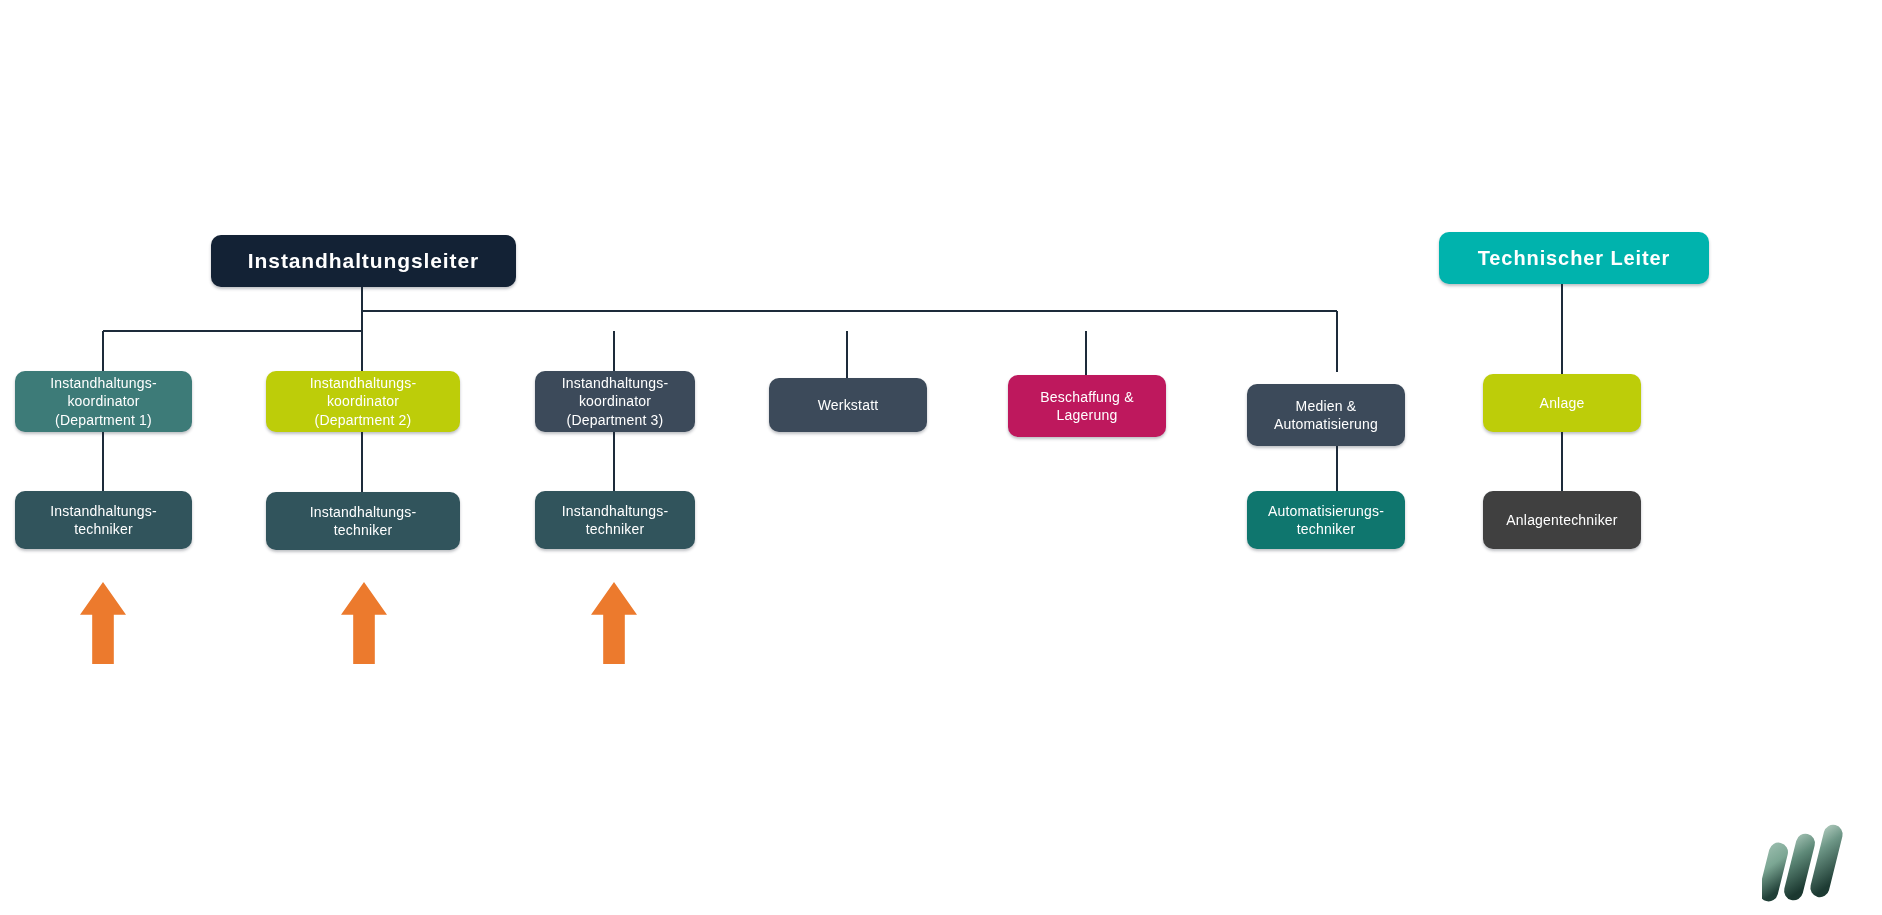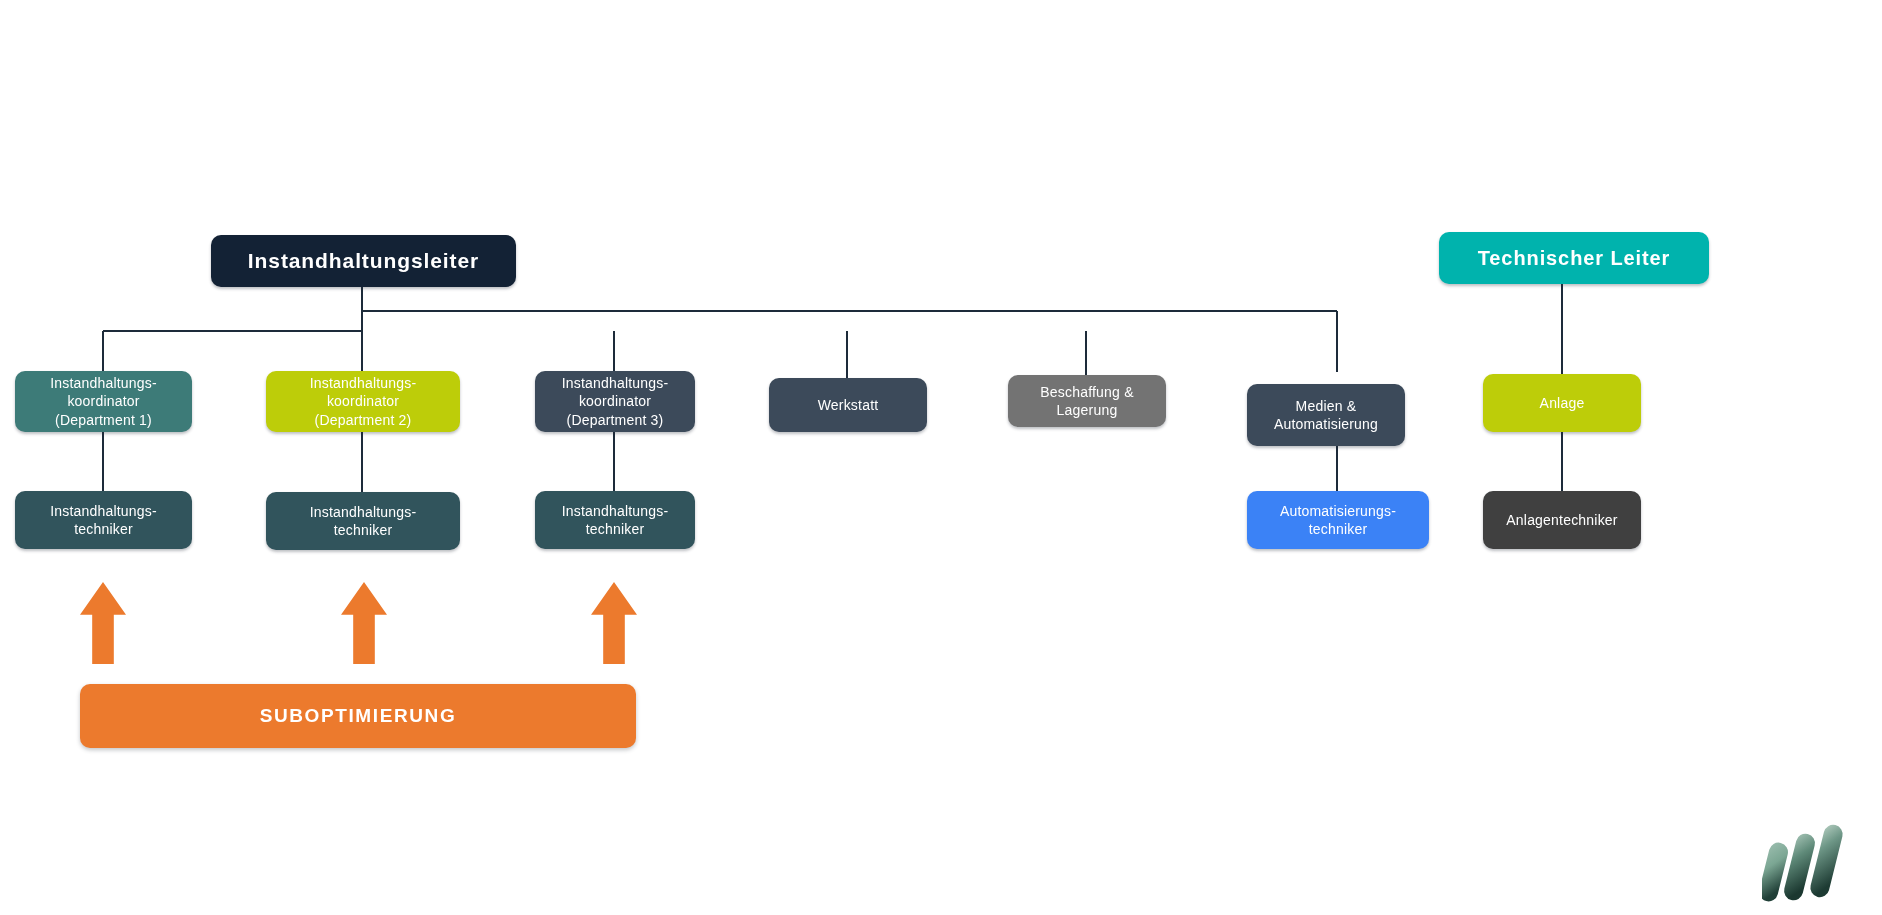--- a/index.html
+++ b/index.html
@@ -109,49 +109,48 @@
       <div class="node coordinator" style="left: 15px; top: 371px; width: 177px; height: 61px; background: rgb(61, 123, 120); font-size: 14px;"><span>Instandhaltungs-
 koordinator
 (Department 1)</span></div>
       <div class="node coordinator" style="left: 266px; top: 371px; width: 194px; height: 61px; background: rgb(189, 205, 9); font-size: 14px;"><span>Instandhaltungs-
 koordinator
 (Department 2)</span></div>
       <div class="node coordinator" style="left: 535px; top: 371px; width: 160px; height: 61px; background: rgb(60, 74, 90); font-size: 14px;"><span>Instandhaltungs-
 koordinator
 (Department 3)</span></div>
       <div class="node coordinator" style="left: 769px; top: 378px; width: 158px; height: 54px; background: rgb(60, 74, 90); font-size: 14px;"><span>Werkstatt</span></div>
-      <div class="node coordinator" style="left: 1008px; top: 375px; width: 158px; height: 52px; background: #737373; font-size: 14px;"><span>Beschaffung &amp;
+      <div class="node coordinator" style="left: 1008px; top: 375px; width: 158px; height: 62px; background: #be185d; font-size: 14px;"><span>Beschaffung &amp;
 Lagerung</span></div>
       <div class="node coordinator" style="left: 1247px; top: 384px; width: 158px; height: 62px; background: rgb(60, 74, 90); font-size: 14px;"><span>Medien &amp;
 Automatisierung</span></div>
       <div class="node coordinator" style="left: 1483px; top: 374px; width: 158px; height: 58px; background: rgb(189, 205, 9); font-size: 14px;"><span>Anlage</span></div>
       <div class="node technician" style="left: 15px; top: 491px; width: 177px; height: 58px; background: rgb(49, 84, 92); font-size: 14px;"><span>Instandhaltungs-
 techniker</span></div>
       <div class="node technician" style="left: 266px; top: 492px; width: 194px; height: 58px; background: rgb(49, 84, 92); font-size: 14px;"><span>Instandhaltungs-
 techniker</span></div>
       <div class="node technician" style="left: 535px; top: 491px; width: 160px; height: 58px; background: rgb(49, 84, 92); font-size: 14px;"><span>Instandhaltungs-
 techniker</span></div>
-      <div class="node technician" style="left: 1247px; top: 491px; width: 182px; height: 58px; background: #3b82f6; font-size: 14px;"><span>Automatisierungs-
+      <div class="node technician" style="left: 1247px; top: 491px; width: 158px; height: 58px; background: #0f766e; font-size: 14px;"><span>Automatisierungs-
 techniker</span></div>
       <div class="node technician" style="left: 1483px; top: 491px; width: 158px; height: 58px; background: #404040; font-size: 14px;"><span>Anlagentechniker</span></div>
     </div>
 
   <div id="arrows-layer">
       <svg class="arrow" width="46" height="82" viewBox="0 0 46 82" style="left: 80px; top: 582px;">
         <polygon points="23,0 46,32.800000000000004 33.81,32.800000000000004 33.81,82 12.190000000000001,82 12.190000000000001,32.800000000000004 0,32.800000000000004" fill="#ec7a2d"></polygon>
       </svg>
       <svg class="arrow" width="46" height="82" viewBox="0 0 46 82" style="left: 341px; top: 582px;">
         <polygon points="23,0 46,32.800000000000004 33.81,32.800000000000004 33.81,82 12.190000000000001,82 12.190000000000001,32.800000000000004 0,32.800000000000004" fill="#ec7a2d"></polygon>
       </svg>
       <svg class="arrow" width="46" height="82" viewBox="0 0 46 82" style="left: 591px; top: 582px;">
         <polygon points="23,0 46,32.800000000000004 33.81,32.800000000000004 33.81,82 12.190000000000001,82 12.190000000000001,32.800000000000004 0,32.800000000000004" fill="#ec7a2d"></polygon>
       </svg>
     </div>
 
-  <div class="banner" id="banner-el" style="left: 80px; top: 684px; width: 556px; height: 64px; background: rgb(236, 122, 45); font-size: 19px;">SUBOPTIMIERUNG</div>
 
   <svg id="logo" viewBox="0 0 110 85" xmlns="http://www.w3.org/2000/svg">
     <defs>
       <linearGradient id="lg1" x1="0" y1="0" x2="0.35" y2="1">
         <stop offset="0%" stop-color="#9dbfb0"></stop>
         <stop offset="45%" stop-color="#7ba693"></stop>
         <stop offset="100%" stop-color="#203f37"></stop>
       </linearGradient>
       <linearGradient id="lg2" x1="0" y1="0" x2="0.3" y2="1">
         <stop offset="0%" stop-color="#a8c6b8"></stop>

